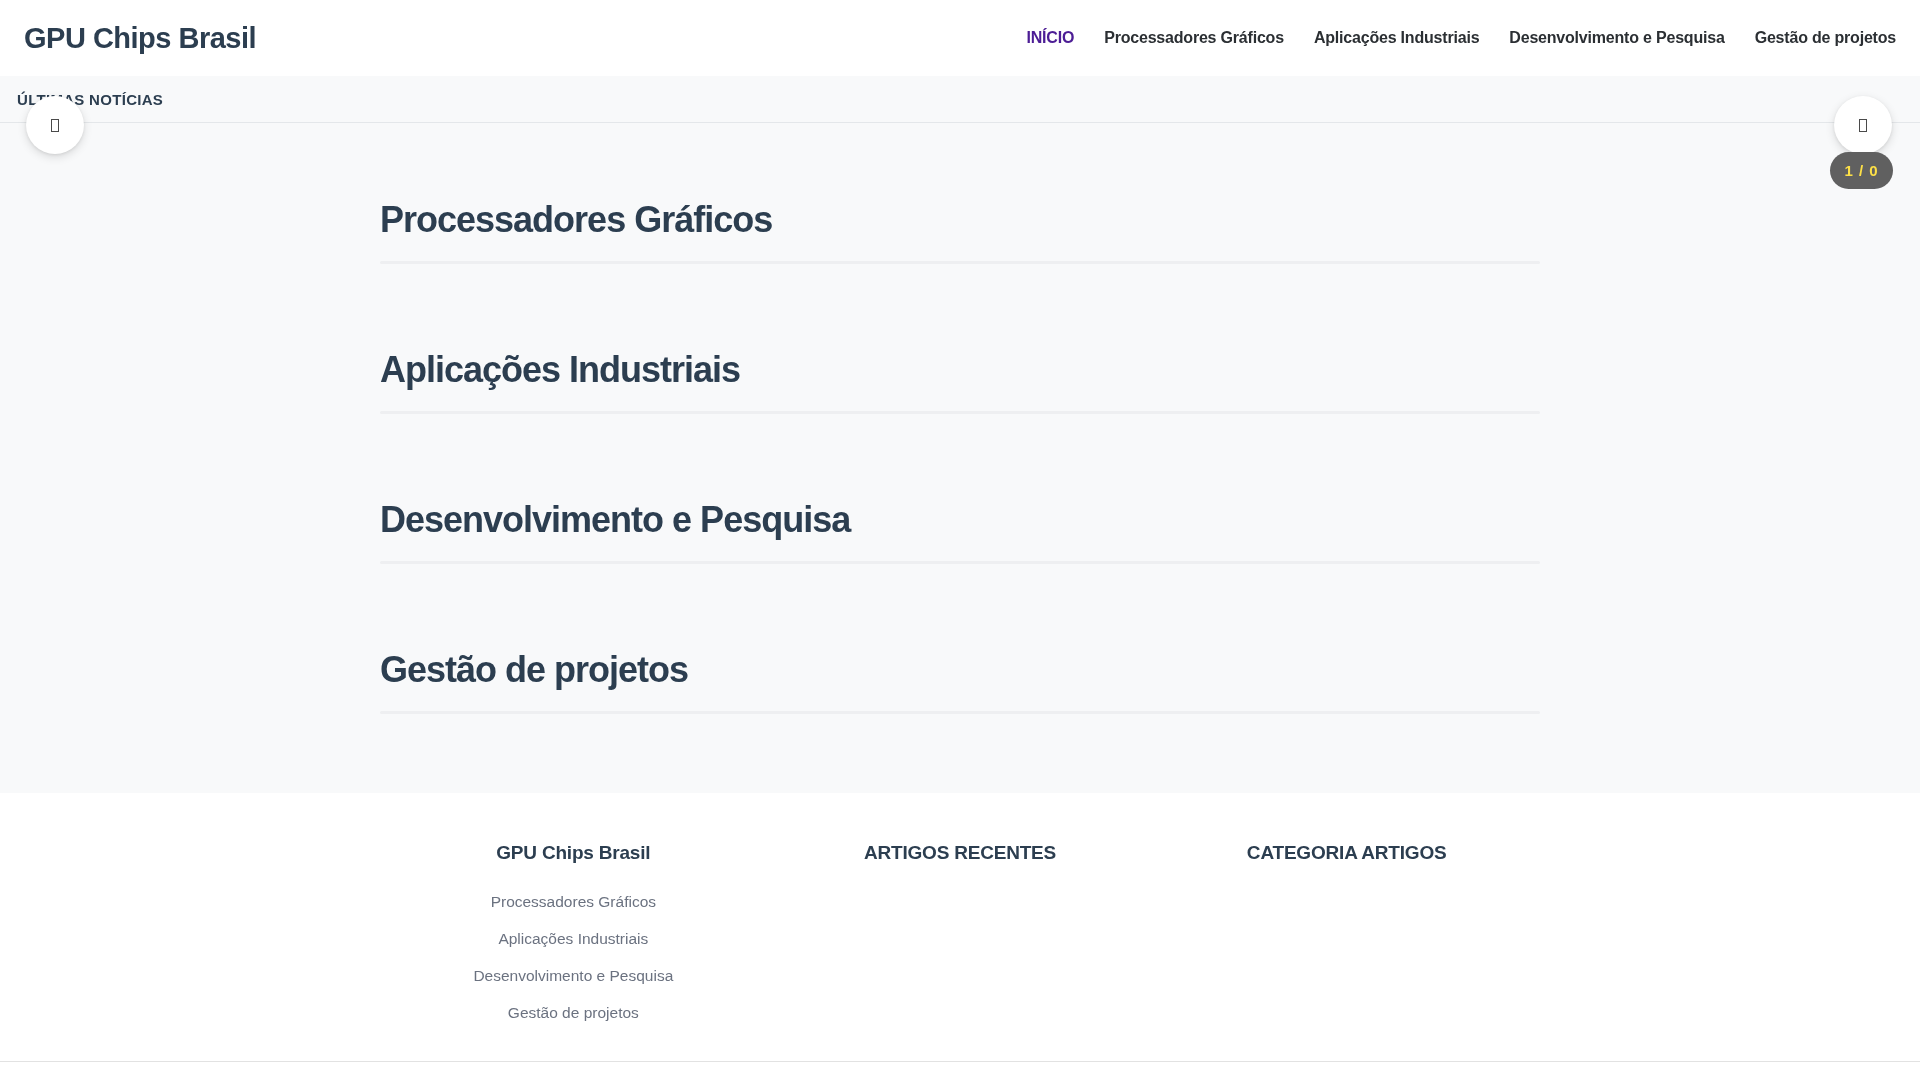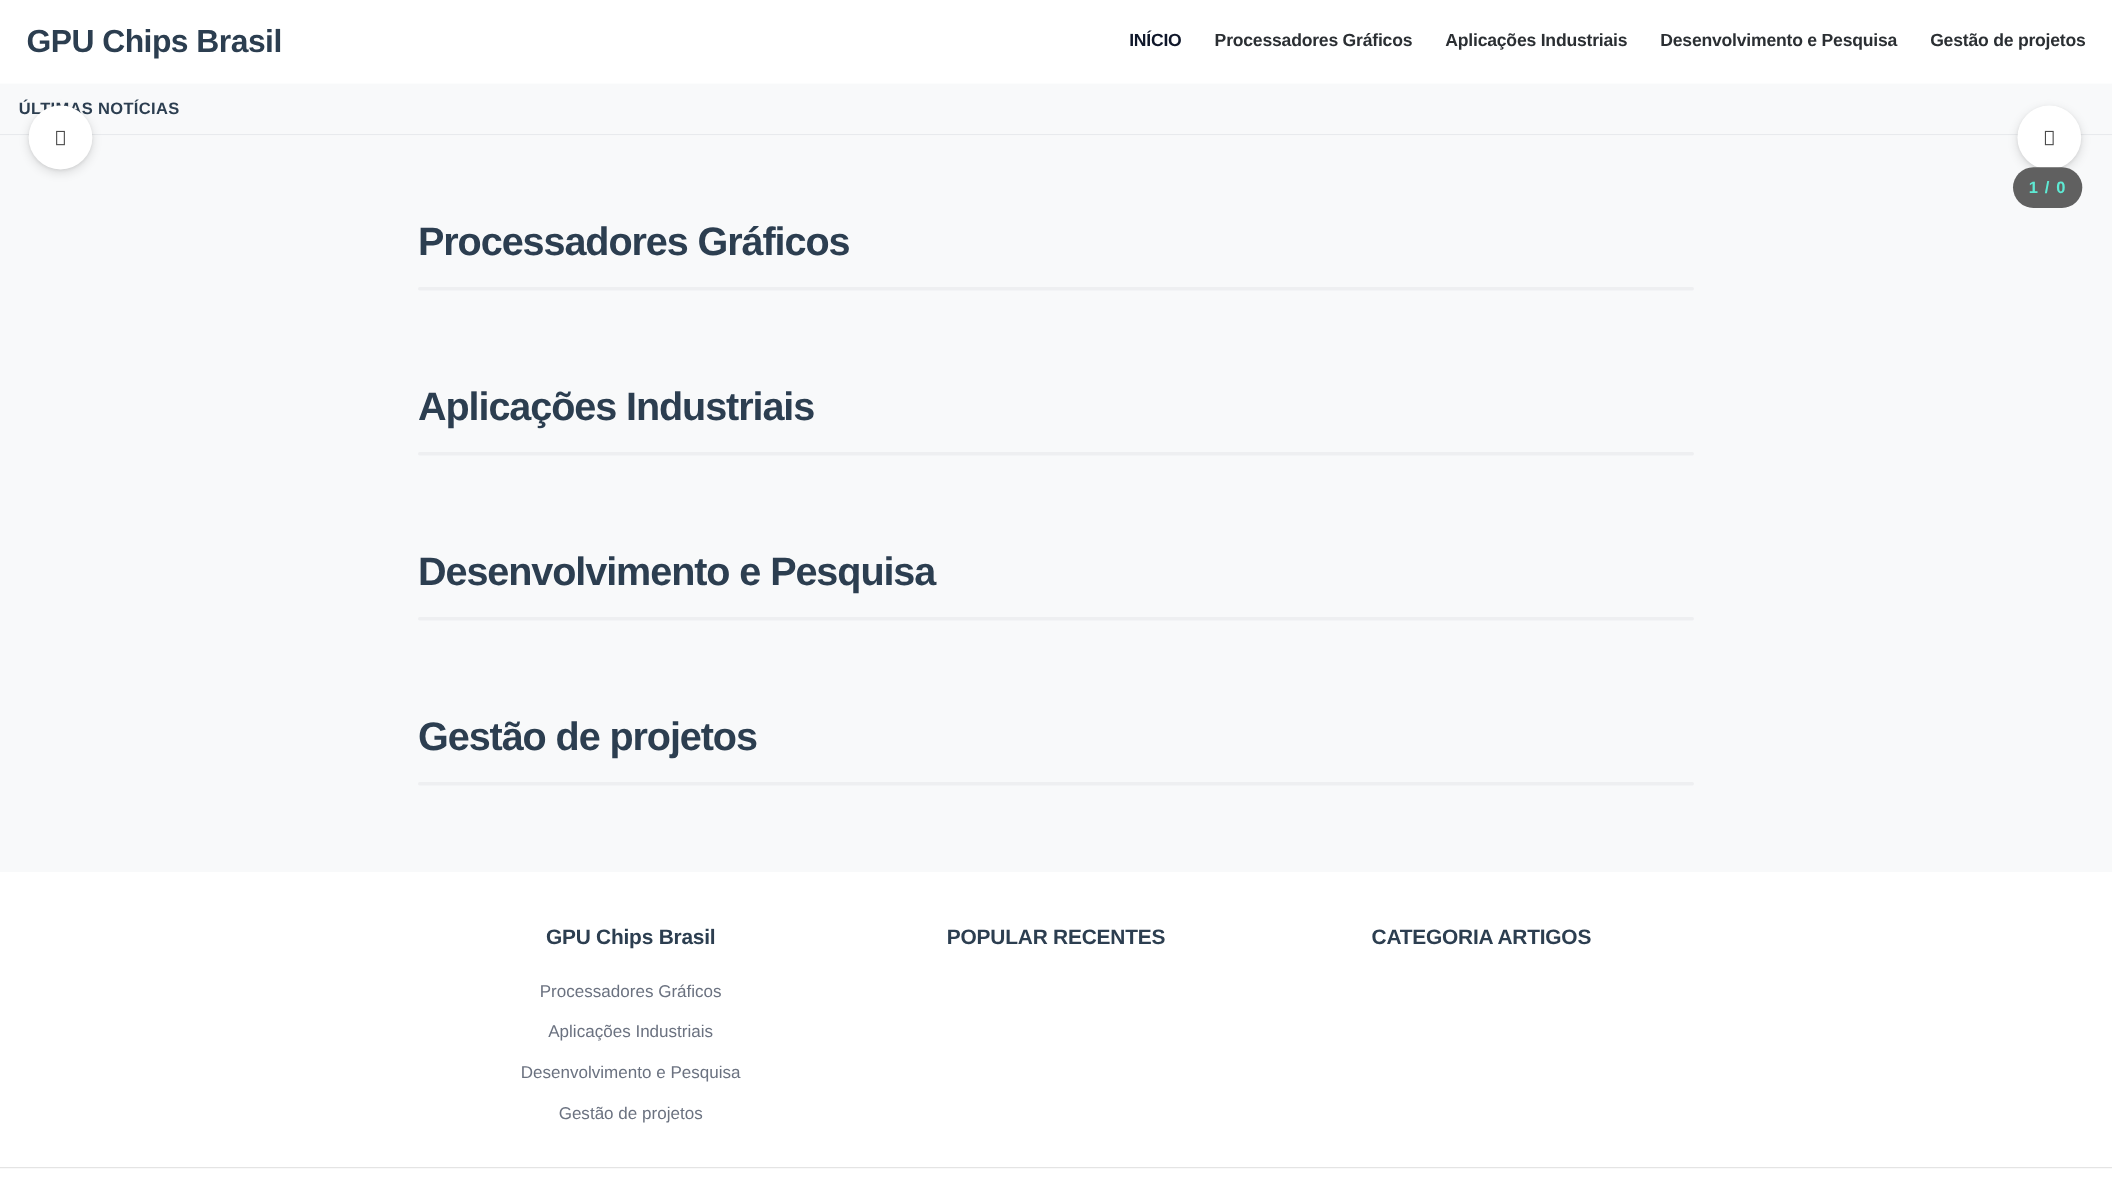--- a/index.html
+++ b/index.html
@@ -21,21 +21,21 @@
   }
   .logo {
     font-size: 29px; font-weight: 700; color: #2c3e50;
     letter-spacing: -0.5px; white-space: nowrap; cursor: pointer;
   }
   .main-nav { display: flex; align-items: center; gap: 30px; }
   .nav-link {
     font-size: 16px; font-weight: 600; color: #2b2f33;
     letter-spacing: -0.2px; text-decoration: none; white-space: nowrap; cursor: pointer;
   }
-  .nav-link.active { color: #0f172a; }
+  .nav-link.active { color: #4c1d95; }
 
   
   .newsbar {
     height: 47px; background: #f8f9fa;
     border-bottom: 1px solid #e4e7ea;
     display: flex; align-items: center; padding: 0 17px;
   }
   .newsbar-label {
     font-size: 15px; font-weight: 700; color: #2c3e50; letter-spacing: 0.3px;
   }
@@ -51,21 +51,21 @@
   .circle-btn.prev { left: 26px; }
   .circle-btn.next { left: 1834px; }
   .tofu {
     display: block; width: 8px; height: 13px;
     border: 1.5px solid #4a4a4a; background: transparent;
   }
   .fraction-badge {
     position: absolute; left: 1830px; top: 152px;
     min-width: 63px; height: 37px; padding: 0 14px;
     border-radius: 19px; background: #606060;
-    color: #5eead4; font-size: 15px; font-weight: 700; letter-spacing: 1px;
+    color: #fde047; font-size: 15px; font-weight: 700; letter-spacing: 1px;
     display: flex; align-items: center; justify-content: center;
     z-index: 6; white-space: nowrap;
   }
 
   
   .main-area {
     height: 670px; background: #f8f9fa; overflow: hidden;
   }
   .container { width: 1160px; margin: 0 auto; }
   .cat-section { padding-top: 84px; }
@@ -169,21 +169,21 @@
           <li>
             <a>Desenvolvimento e Pesquisa</a>
           </li>
           <li>
             <a>Gestão de projetos</a>
           </li>
         </ul>
       </div>
 
       <div class="footer-col">
-        <h3 class="footer-title">POPULAR RECENTES</h3>
+        <h3 class="footer-title">ARTIGOS RECENTES</h3>
       </div>
 
       <div class="footer-col">
         <h3 class="footer-title">CATEGORIA ARTIGOS</h3>
       </div>
 
     </div>
     <div class="footer-rule"></div>
   </footer>
 

